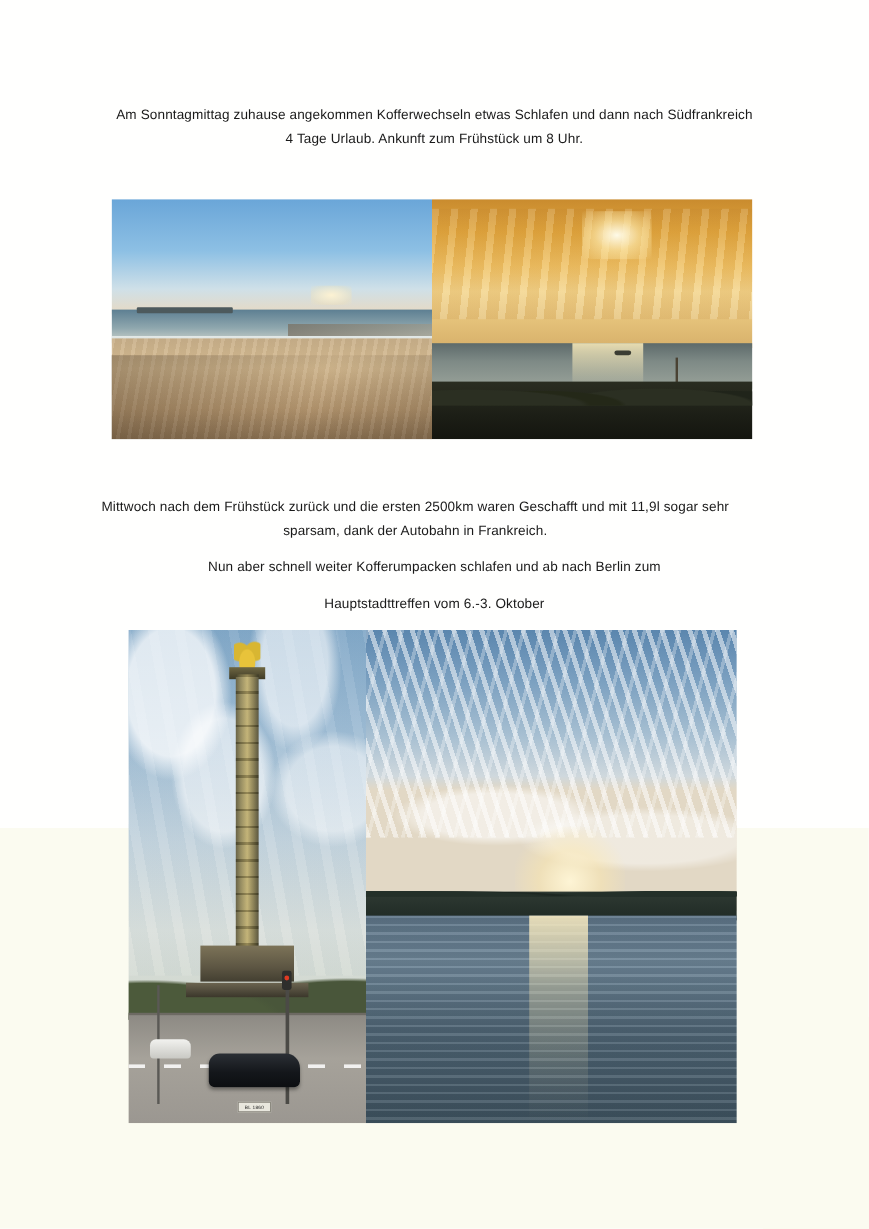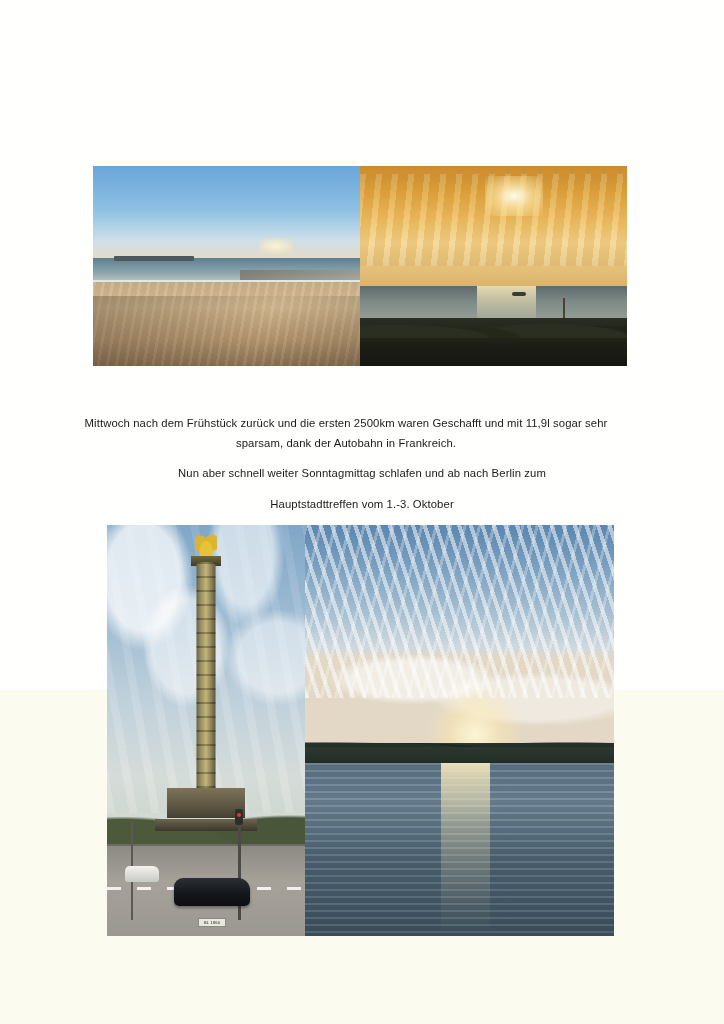--- a/index.html
+++ b/index.html
@@ -295,20 +295,21 @@
     filter: blur(0.4px);
   }
 </style>
 </head>
 <body>
 
 <div class="page-tint"></div>
 
 <div class="page">
 
+  <div class="para" id="para1">Am Sonntagmittag zuhause angekommen Kofferwechseln etwas Schlafen und dann nach Südfrankreich 4 Tage Urlaub. Ankunft zum Frühstück um 8 Uhr.</div>
 
   <div class="img-row" id="row1">
 
     <div class="photo p1">
       <div class="beach-sky"></div>
       <div class="beach-sun"></div>
       <div class="beach-sea"></div>
       <div class="beach-town"></div>
       <div class="beach-pier"></div>
       <div class="beach-wash"></div>
@@ -325,23 +326,23 @@
       <div class="gs-boat"></div>
       <div class="gs-post"></div>
       <div class="gs-fore"></div>
       <div class="gs-bush"></div>
     </div>
 
   </div>
 
   <div class="para" id="para2">Mittwoch nach dem Frühstück zurück und die ersten 2500km waren Geschafft und mit 11,9l sogar sehr sparsam, dank der Autobahn in Frankreich.</div>
 
-  <div class="para" id="para3">Nun aber schnell weiter Sonntagmittag schlafen und ab nach Berlin zum</div>
-
-  <div class="para" id="para4">Hauptstadttreffen vom 1.-3. Oktober</div>
+  <div class="para" id="para3">Nun aber schnell weiter Kofferumpacken schlafen und ab nach Berlin zum</div>
+
+  <div class="para" id="para4">Hauptstadttreffen vom 6.-3. Oktober</div>
 
   <div class="img-row" id="row2">
 
     <div class="photo p3">
       <div class="vc-sky"></div>
       <div class="vc-clouds"></div>
       <div class="vc-angel"></div>
       <div class="vc-cap"></div>
       <div class="vc-column"></div>
       <div class="vc-trees"></div>

